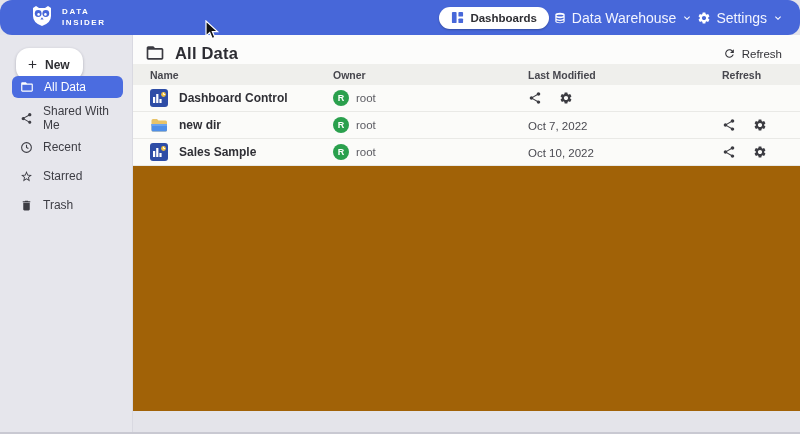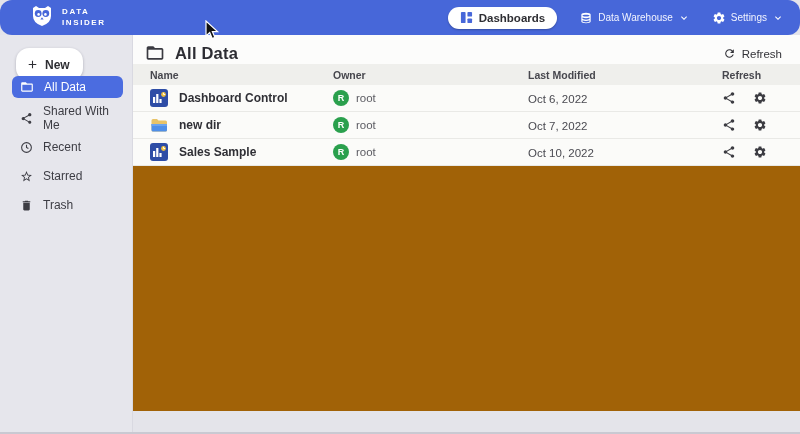--- a/index.html
+++ b/index.html
@@ -6,26 +6,26 @@
   html,body { width:800px; height:434px; overflow:hidden; }
   body { font-family:"Liberation Sans","DejaVu Sans",sans-serif; background:#e4e4ea; }
   .app { position:relative; width:800px; height:434px; background:var(--page_bg,#e4e4ea); overflow:hidden; }
   .app::after { content:""; position:absolute; left:0; bottom:0; width:800px; height:2px; background:#c9c9d2; }
 
   
   .topbar { position:absolute; left:0; top:0; width:800px; height:35px; background:var(--accent,#4767d9);
             display:flex; align-items:center; padding:0 16px;border-radius:12px; }
   .logo { display:flex; align-items:center; gap:8px; margin-left:14px; }
   .logo-text { color:#fff; font-size:8px; font-weight:700; letter-spacing:1.6px; line-height:1.35; }
-  .topnav { margin-left:auto; display:flex; align-items:center; gap:22px; }
+  .topnav { margin-left:auto; display:flex; align-items:center; gap:4px; }
   .nav-btn-dash { display:flex; align-items:center; gap:6px; background:#fff; border-radius:15px;
                   height:22px; padding:0 12px; box-shadow:0 1px 2px rgba(0,0,0,.25); cursor:pointer; }
   .nav-btn-dash span { font-size:11.5px; font-weight:700; color:#2e2e33; }
   .nav-item { display:flex; align-items:center; gap:5px; color:#fff; font-size:12px; cursor:pointer; }
-  .nav-item .lbl { font-size:10px; font-weight:500; color:#f2f4ff; }
+  .nav-item .lbl { font-size:14px; font-weight:500; color:#f2f4ff; }
 
   
   .sidebar { position:absolute; left:0; top:35px; width:133px; height:399px; background:#e6e6ec;
              border-right:1px solid #d9d9e1; }
   .new-btn { position:absolute; left:16px; top:13px; display:flex; align-items:center; gap:6px;
              background:#fff; border-radius:13px; height:33px; padding:0 13px 0 10px;
              box-shadow:0 1px 3px rgba(40,40,60,.3); cursor:pointer; }
   .new-btn span { font-size:12px; font-weight:700; color:#2e2e33; }
   .side-list { position:absolute; left:0; top:40px; width:133px; }
   .side-item { display:flex; align-items:center; gap:10px; height:22px; margin:1px 10px 4px 12px;
@@ -227,21 +227,20 @@
             <path d="M13.5 3.8 v1.7 h1.6" stroke="#ffffff" stroke-width="0.9" fill="none"></path>
           </svg>
 
         </span>
         <span class="name-text">Dashboard Control</span>
       </div>
       <div class="cell-owner">
         <span class="avatar">R</span>
         <span class="owner-text">root</span>
       </div>
-      <div class="cell-mod"><span class="mod-text">Oct 6, 2022</span></div>
       <div class="cell-action">
         <span class="action-icon">
           <svg width="14" height="14" viewBox="0 0 24 24" fill="#3c3c42">
               <path d="M18,16.08c-0.76,0-1.44,0.3-1.96,0.77L8.91,12.7C8.96,12.47,9,12.24,9,12s-0.04-0.47-0.09-0.7l7.05-4.11 C16.5,7.69,17.21,8,18,8c1.66,0,3-1.34,3-3s-1.34-3-3-3s-3,1.34-3,3c0,0.24,0.04,0.47,0.09,0.7L8.04,9.81C7.5,9.31,6.79,9,6,9 c-1.66,0-3,1.34-3,3s1.34,3,3,3c0.79,0,1.5-0.31,2.04-0.81l7.12,4.16c-0.05,0.21-0.08,0.43-0.08,0.65c0,1.61,1.31,2.92,2.92,2.92 s2.92-1.31,2.92-2.92S19.61,16.08,18,16.08z"></path>
             </svg>
         </span>
         <span class="action-icon">
           <svg width="14" height="14" viewBox="0 0 24 24" fill="#3c3c42">
               <path d="M19.14,12.94c0.04-0.3,0.06-0.61,0.06-0.94c0-0.32-0.02-0.64-0.07-0.94l2.03-1.58c0.18-0.14,0.23-0.41,0.12-0.61 l-1.92-3.32c-0.12-0.22-0.37-0.29-0.59-0.22l-2.39,0.96c-0.5-0.38-1.03-0.7-1.62-0.94L14.4,2.81c-0.04-0.24-0.24-0.41-0.48-0.41 h-3.84c-0.24,0-0.43,0.17-0.47,0.41L9.25,5.35C8.66,5.59,8.12,5.92,7.63,6.29L5.24,5.33c-0.22-0.08-0.47,0-0.59,0.22L2.74,8.87 C2.62,9.08,2.66,9.34,2.86,9.48l2.03,1.58C4.84,11.36,4.8,11.69,4.8,12s0.02,0.64,0.07,0.94l-2.03,1.58 c-0.18,0.14-0.23,0.41-0.12,0.61l1.92,3.32c0.12,0.22,0.37,0.29,0.59,0.22l2.39-0.96c0.5,0.38,1.03,0.7,1.62,0.94l0.36,2.54 c0.05,0.24,0.24,0.41,0.48,0.41h3.84c0.24,0,0.44-0.17,0.47-0.41l0.36-2.54c0.59-0.24,1.13-0.56,1.62-0.94l2.39,0.96 c0.22,0.08,0.47,0,0.59-0.22l1.92-3.32c0.12-0.22,0.07-0.47-0.12-0.61L19.14,12.94z M12,15.6c-1.98,0-3.6-1.62-3.6-3.6 s1.62-3.6,3.6-3.6s3.6,1.62,3.6,3.6S13.98,15.6,12,15.6z"></path>
             </svg>

